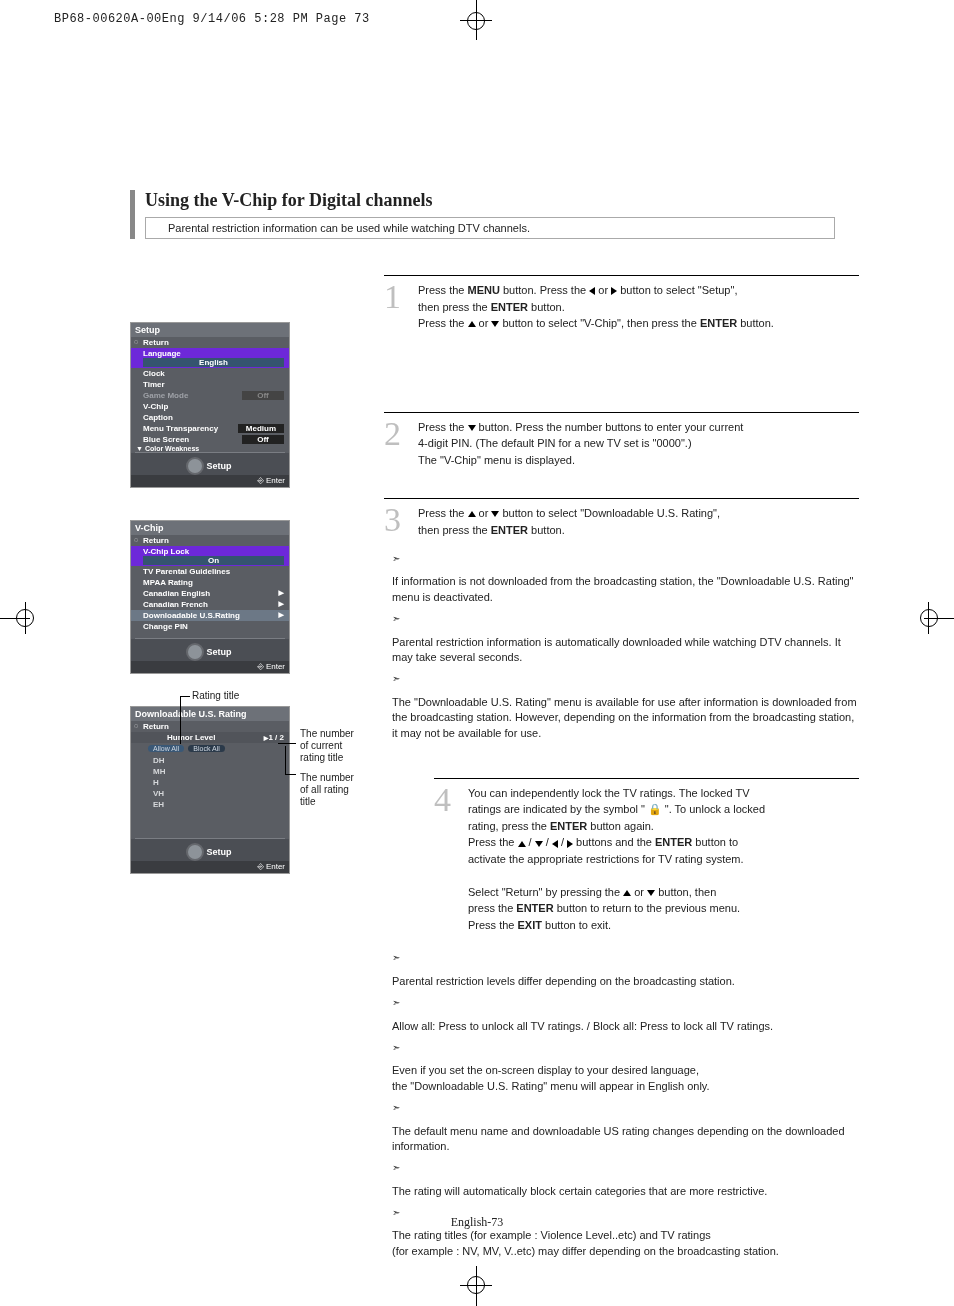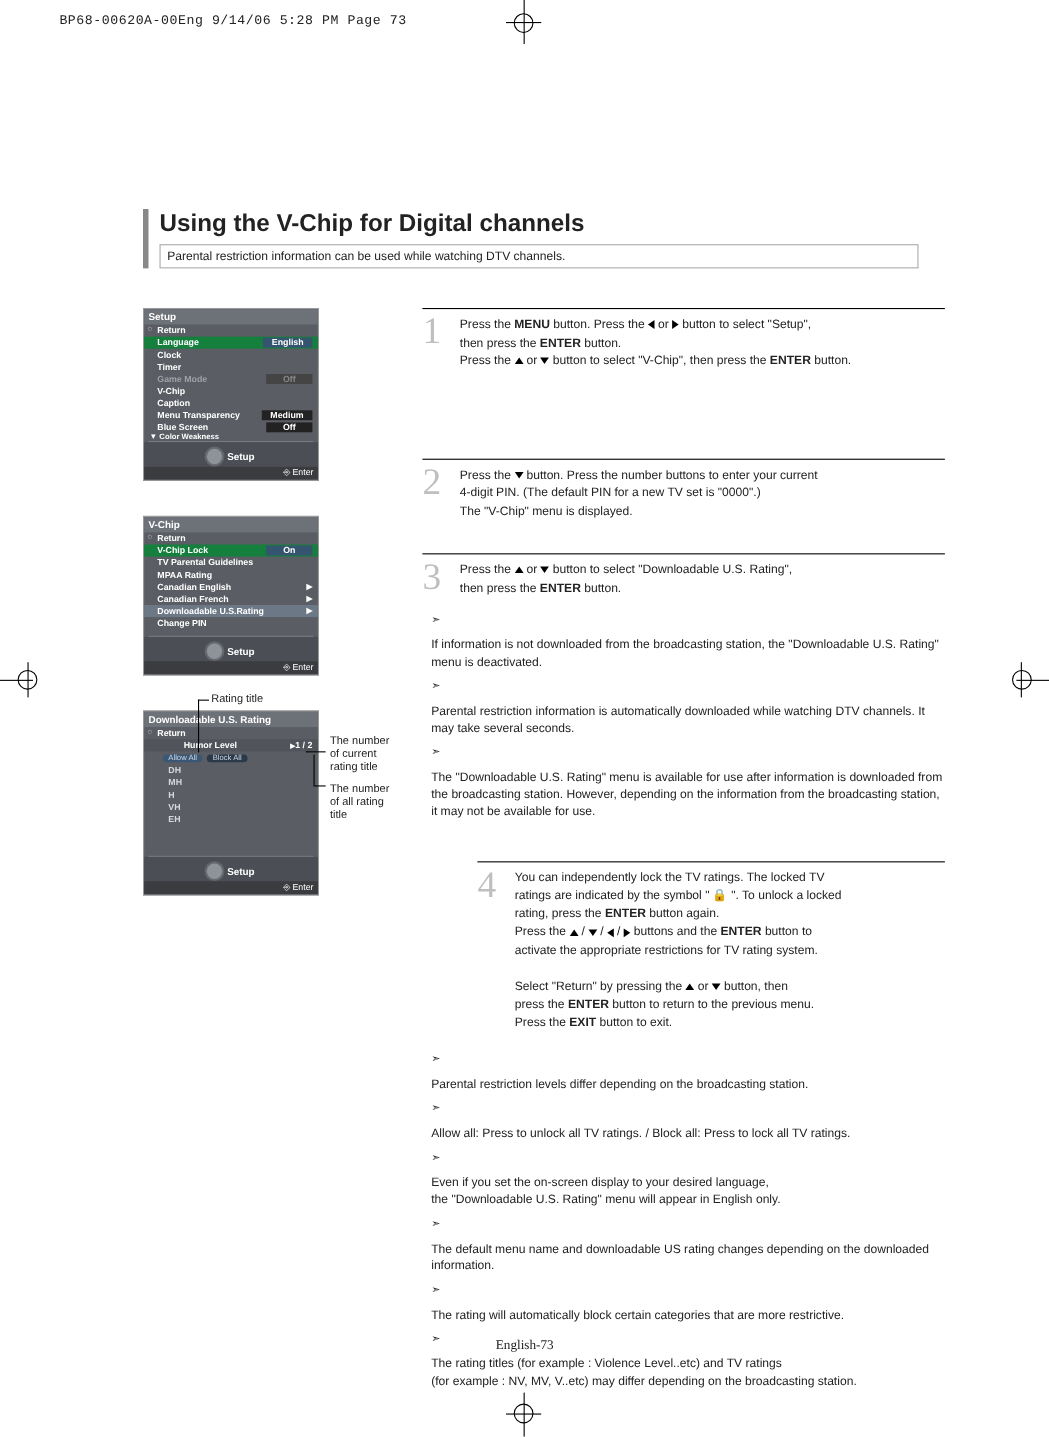--- a/index.html
+++ b/index.html
@@ -30,34 +30,34 @@
     left: 130px; right: 95px;
     top: 190px;
   }
   .title-block { display:flex; }
   .title-accent {
     width: 5px;
     background: #888;
     margin-right: 10px;
   }
   .title {
-    font-family: Liberation Sans, sans-serif;
-    font-size: 22px;
+    font-family: Liberation Serif, serif;
+    font-size: 18px;
     font-weight: bold;
     padding-bottom:4px;
   }
   .subtitle {
     border:1px solid #aaa;
-    padding:4px 6px;
+    padding:4px 22px;
     font-size:11px;
     margin-top:2px;
     width:690px;
   }
   .cols { margin-top:36px; display:flex; gap:24px;}
-  .leftcol { width:230px; display:flex; flex-direction:column; gap:32px;}
+  .leftcol { width:230px; display:flex; flex-direction:column; gap:32px;margin-top:47px;}
   .rightcol { flex:1; }
 
   
   .menu {
     width:160px;
     background:#5a5d63;
     border:1px solid #999;
     font-size:8px;
     color:#fff;
   }
@@ -68,21 +68,21 @@
     font-size:9px;
   }
   .menu-row {
     display:flex;
     justify-content:space-between;
     padding:1px 5px 1px 12px;
     font-weight:bold;
   }
   .menu-row.ret::before { content:"◌"; position:absolute; margin-left:-9px; font-size:7px;}
   .menu-row.dim { color:#9ea1a7;gap:17px; }
-  .menu-row.sel { background:#15803d; color:#fff;}
+  .menu-row.sel { background:#6d28d9; color:#fff;flex-direction:column;}
   .menu-row.sel .valbox { background:#35546f;}
   .valbox {
     background:#222; padding:0 8px; font-size:8px; min-width:42px; text-align:center;
   }
   .menu-row .arrow { font-size:7px; }
   .menu-foot {
     background:#4b4e54;
     text-align:center;
     padding:6px 0 2px;
     position:relative;

